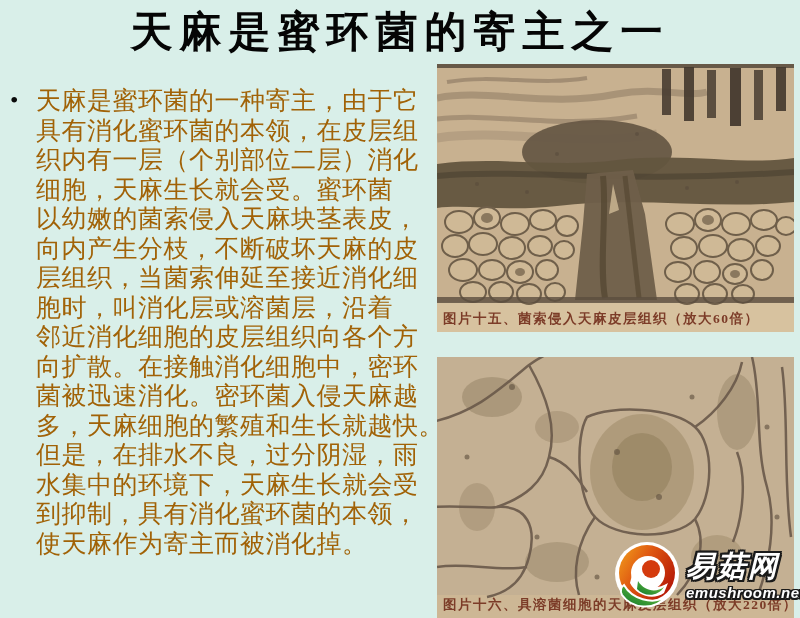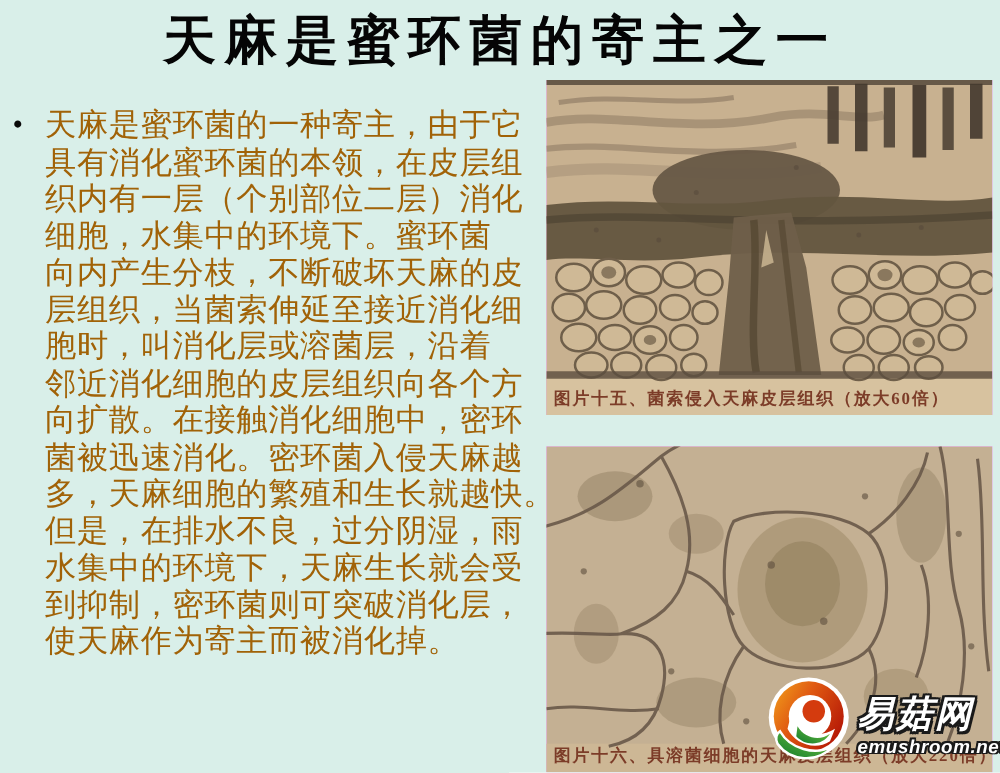--- a/index.html
+++ b/index.html
@@ -82,21 +82,21 @@
     overflow: hidden;
   }
   
   .logo {
     position: absolute;
     left: 604px;
     top: 541px;
     width: 194px;
     height: 70px;
     display: flex;
-    align-items: center;
+    align-items: flex-start;
   }
   .logo-mark {
     width: 88px;
     height: 70px;
     flex: 0 0 88px;
   }
   .logo-texts {
     position: relative;
     margin-left: -6px;
     margin-top: 6px;
@@ -137,31 +137,32 @@
 <div class="slide">
 
   <div class="slide-title">天麻是蜜环菌的寄主之一</div>
 
   <div class="bullet-row">
     <div class="bullet-marker">•</div>
     <div class="bullet-text">
       <div class="text-line">天麻是蜜环菌的一种寄主，由于它</div>
       <div class="text-line">具有消化蜜环菌的本领，在皮层组</div>
       <div class="text-line">织内有一层（个别部位二层）消化</div>
-      <div class="text-line">细胞，水集中的环境下。蜜环菌</div>
+      <div class="text-line">细胞，天麻生长就会受。蜜环菌</div>
+      <div class="text-line">以幼嫩的菌索侵入天麻块茎表皮，</div>
       <div class="text-line">向内产生分枝，不断破坏天麻的皮</div>
       <div class="text-line">层组织，当菌索伸延至接近消化细</div>
       <div class="text-line">胞时，叫消化层或溶菌层，沿着</div>
       <div class="text-line">邻近消化细胞的皮层组织向各个方</div>
       <div class="text-line">向扩散。在接触消化细胞中，密环</div>
       <div class="text-line">菌被迅速消化。密环菌入侵天麻越</div>
       <div class="text-line">多，天麻细胞的繁殖和生长就越快。</div>
       <div class="text-line">但是，在排水不良，过分阴湿，雨</div>
       <div class="text-line">水集中的环境下，天麻生长就会受</div>
-      <div class="text-line">到抑制，密环菌则可突破消化层，</div>
+      <div class="text-line">到抑制，具有消化蜜环菌的本领，</div>
       <div class="text-line">使天麻作为寄主而被消化掉。</div>
     </div>
   </div>
 
   <div class="figure figure-15">
     <svg viewBox="0 0 357 268" preserveAspectRatio="none">
       <rect x="0" y="0" width="357" height="268" fill="#c8b190"></rect>
 
       <rect x="0" y="238" width="357" height="30" fill="#d7c29f"></rect>
 

